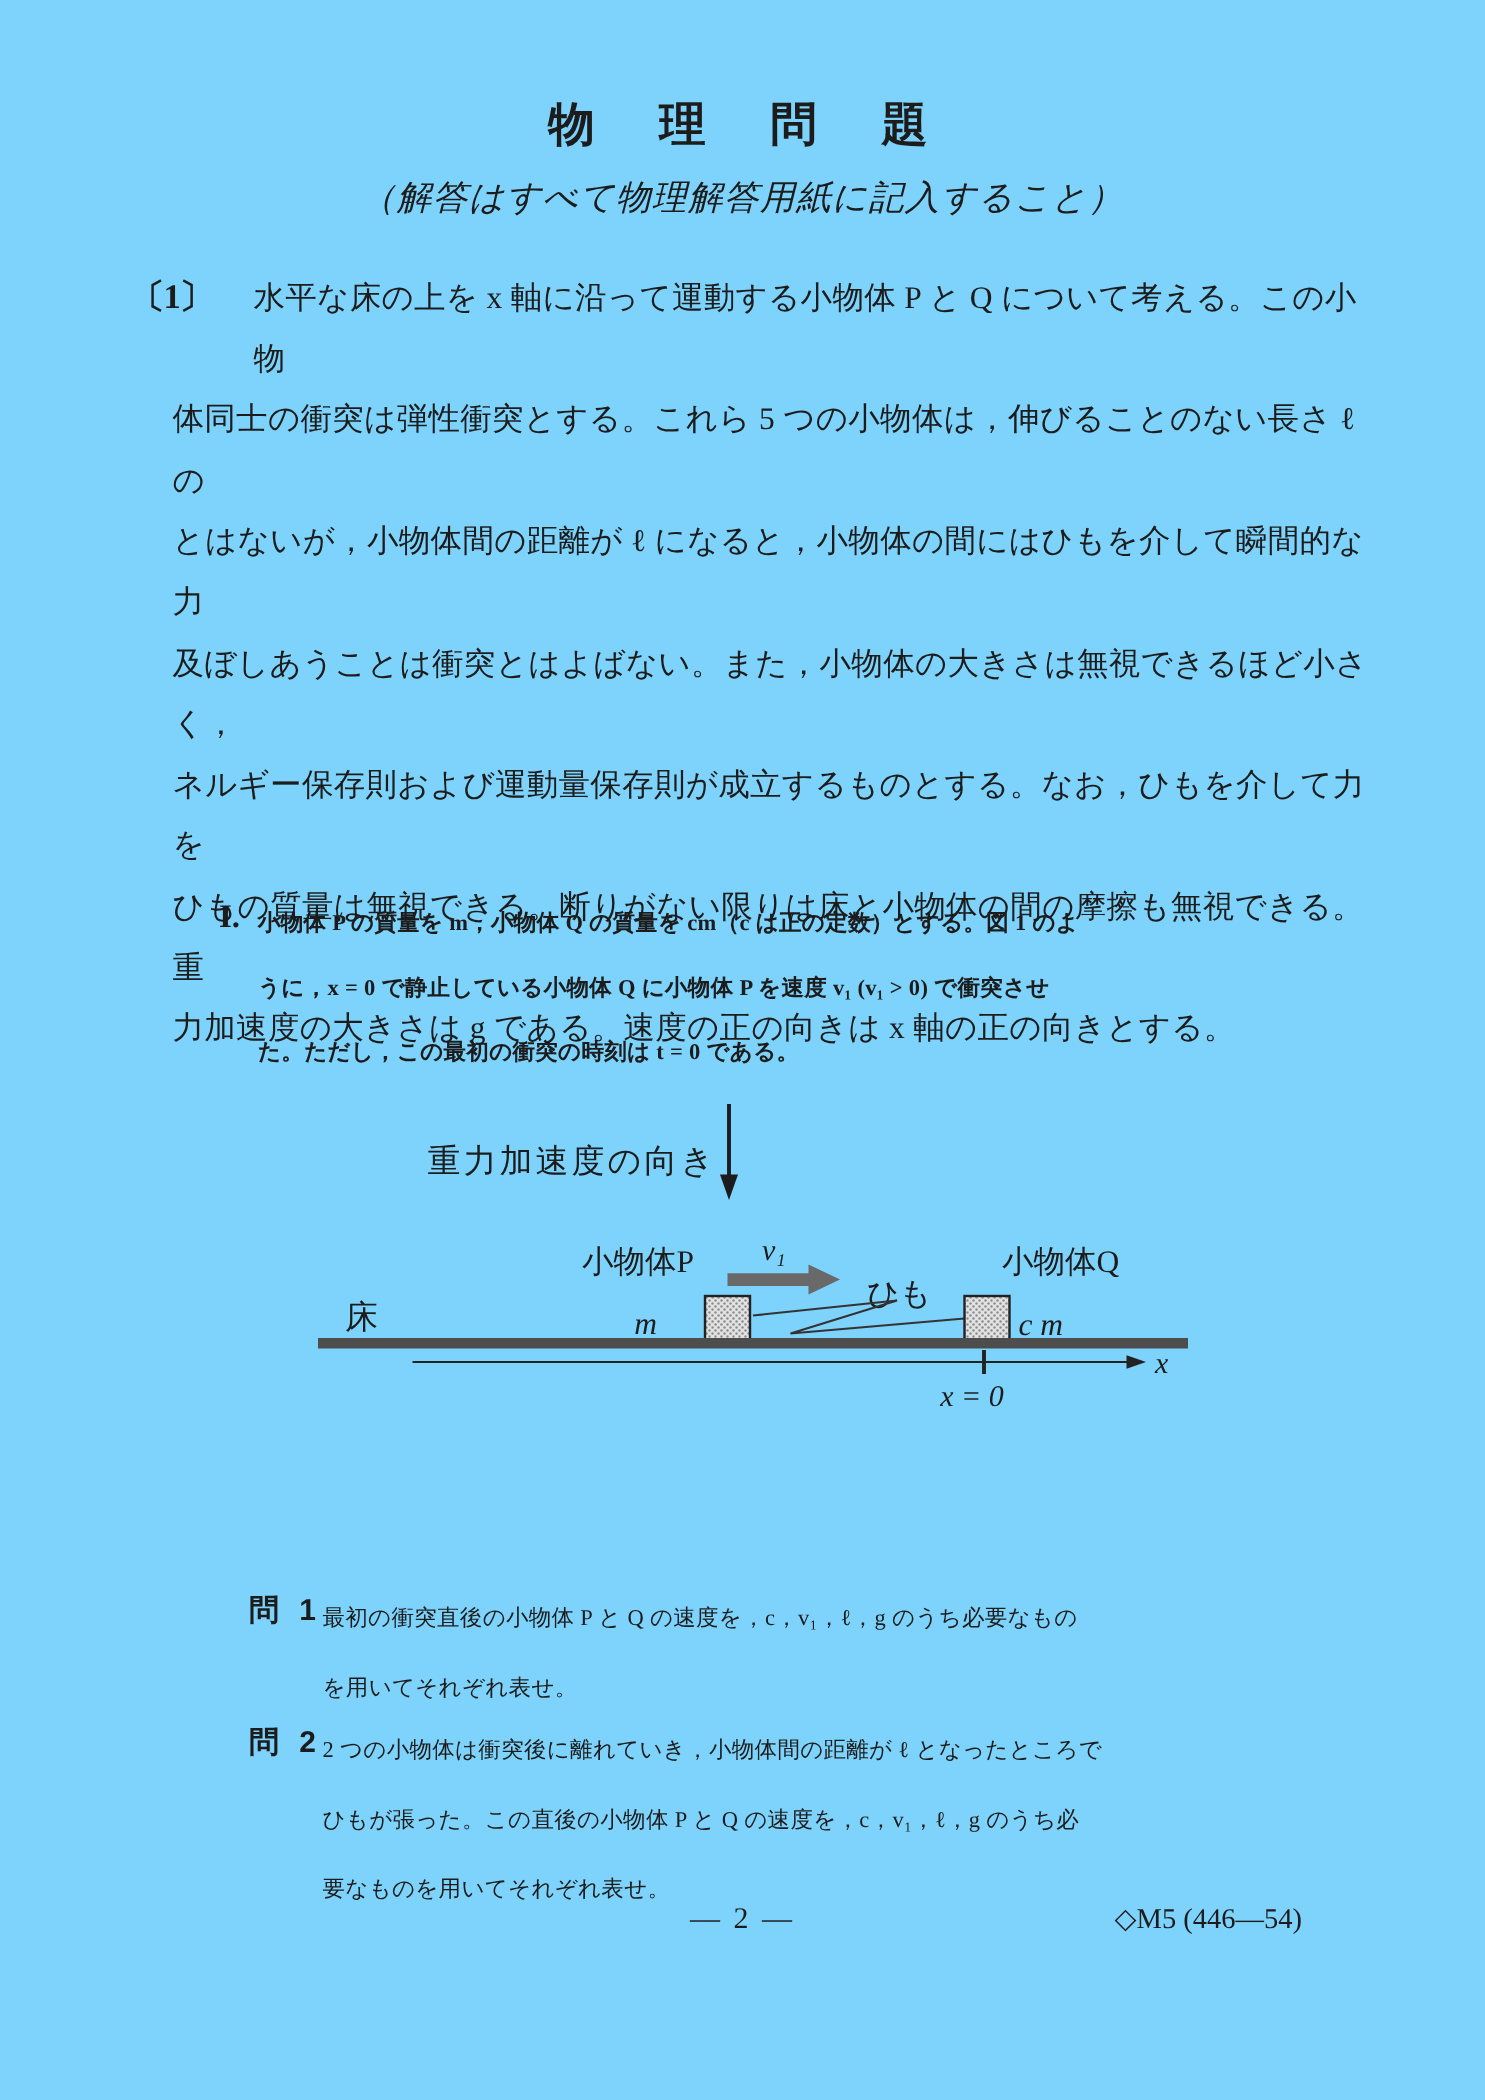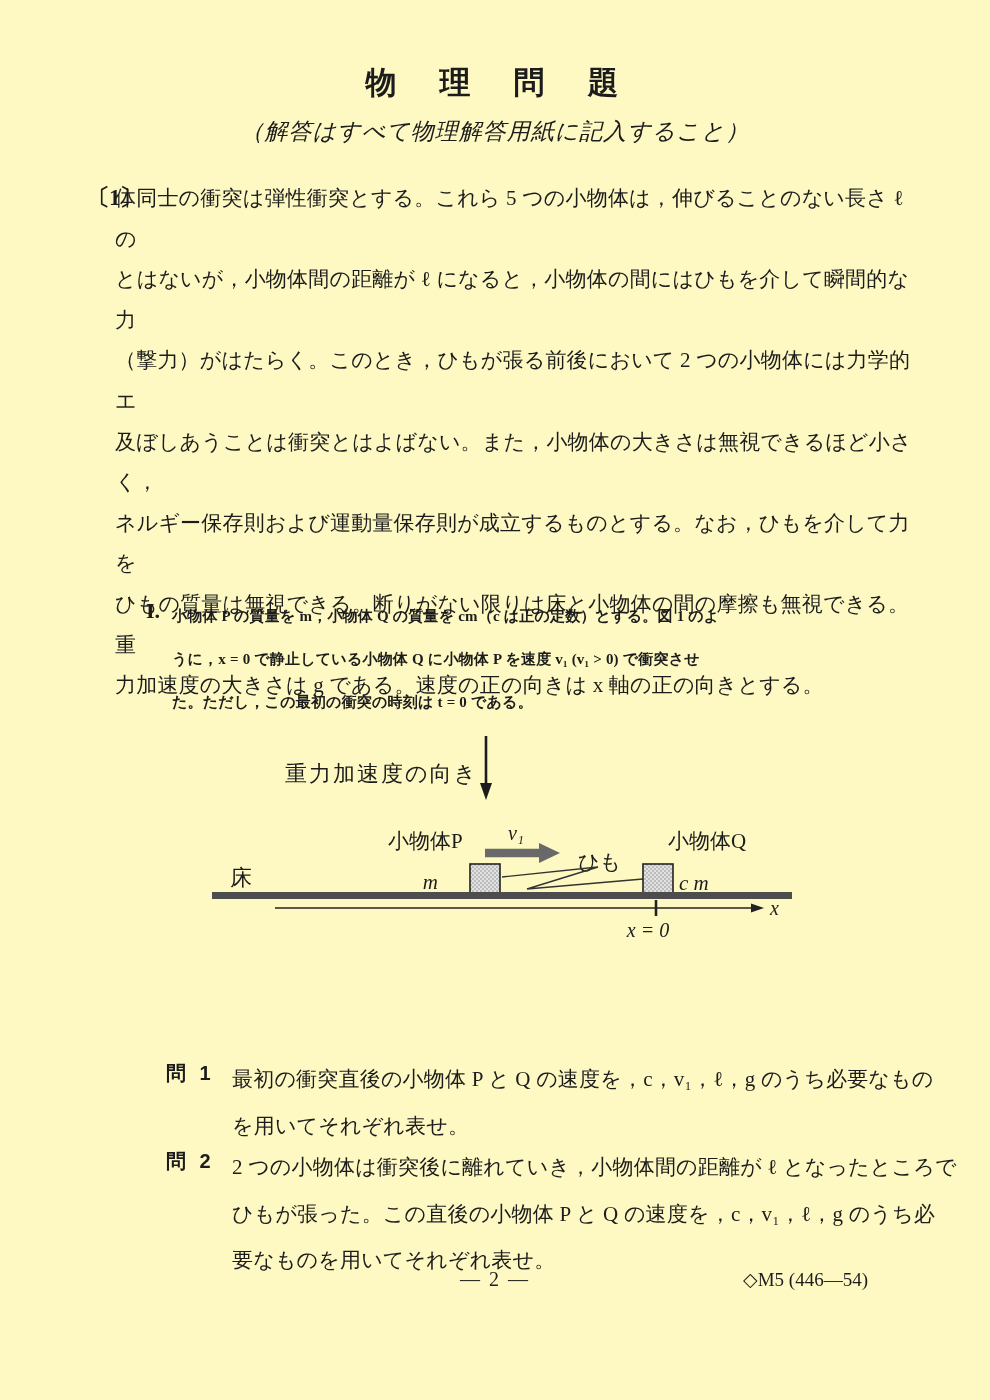--- a/index.html
+++ b/index.html
@@ -1,20 +1,20 @@
 <!DOCTYPE html>
 <html lang="ja"><head>
 <meta charset="utf-8">
 <style>
   html,body{margin:0;padding:0;background:#e8e8e8;}
   .page{
     position:relative;
     width:990px;height:1400px;
     margin:0 auto;
-    background:#fef9c3;
+    background:#7dd3fc;
     font-family:"Liberation Serif","DejaVu Serif",serif;
     color:#1c1c1c;
     overflow:hidden;
   }
   .title{
     position:absolute;top:62px;left:0;right:0;
     text-align:center;
     font-size:31px;font-weight:bold;
     letter-spacing:6px;
   }
@@ -53,22 +53,22 @@
   }
   .q-label{
     position:absolute;left:166px;
     font-family:"Liberation Sans","DejaVu Sans",sans-serif;
     font-size:20px;font-weight:bold;
     letter-spacing:4px;
   }
   .q1-label{top:1060px;}
   .q2-label{top:1148px;}
   .q-body{
-    position:absolute;left:232px;width:725px;
-    font-size:21px;letter-spacing:0.2px;
+    position:absolute;left:215px;width:725px;
+    font-size:15px;letter-spacing:0.2px;
   }
   .q1-body{top:1056px;line-height:47px;}
   .q2-body{top:1144px;line-height:46.5px;}
   .footer-page{
     position:absolute;left:0;right:0;top:1268px;
     text-align:center;font-size:20px;
     letter-spacing:2px;
   }
   .footer-code{
     position:absolute;right:122px;top:1268px;
@@ -81,23 +81,23 @@
 </head>
 <body>
 
 <div class="page">
 
   <div class="title">物　理　問　題</div>
   <div class="subtitle">（解答はすべて物理解答用紙に記入すること）</div>
 
   <div class="p1-label">〔1〕</div>
   <div class="p1-body">
+    <div class="line first">水平な床の上を x 軸に沿って運動する小物体 P と Q について考える。この小物</div>
     <div class="line">体同士の衝突は弾性衝突とする。これら 5 つの小物体は，伸びることのない長さ ℓ の</div>
     <div class="line">とはないが，小物体間の距離が ℓ になると，小物体の間にはひもを介して瞬間的な力</div>
-    <div class="line">（撃力）がはたらく。このとき，ひもが張る前後において 2 つの小物体には力学的エ</div>
     <div class="line">及ぼしあうことは衝突とはよばない。また，小物体の大きさは無視できるほど小さく，</div>
     <div class="line">ネルギー保存則および運動量保存則が成立するものとする。なお，ひもを介して力を</div>
     <div class="line">ひもの質量は無視できる。断りがない限りは床と小物体の間の摩擦も無視できる。重</div>
     <div class="line">力加速度の大きさは g である。速度の正の向きは x 軸の正の向きとする。</div>
   </div>
 
   <div class="sec1-label">I.</div>
   <div class="sec1-body">
     <div class="line">小物体 P の質量を m，小物体 Q の質量を cm（c は正の定数）とする。図 1 のよ</div>
     <div class="line">うに，x = 0 で静止している小物体 Q に小物体 P を速度 v₁ (v₁ &gt; 0) で衝突させ</div>

